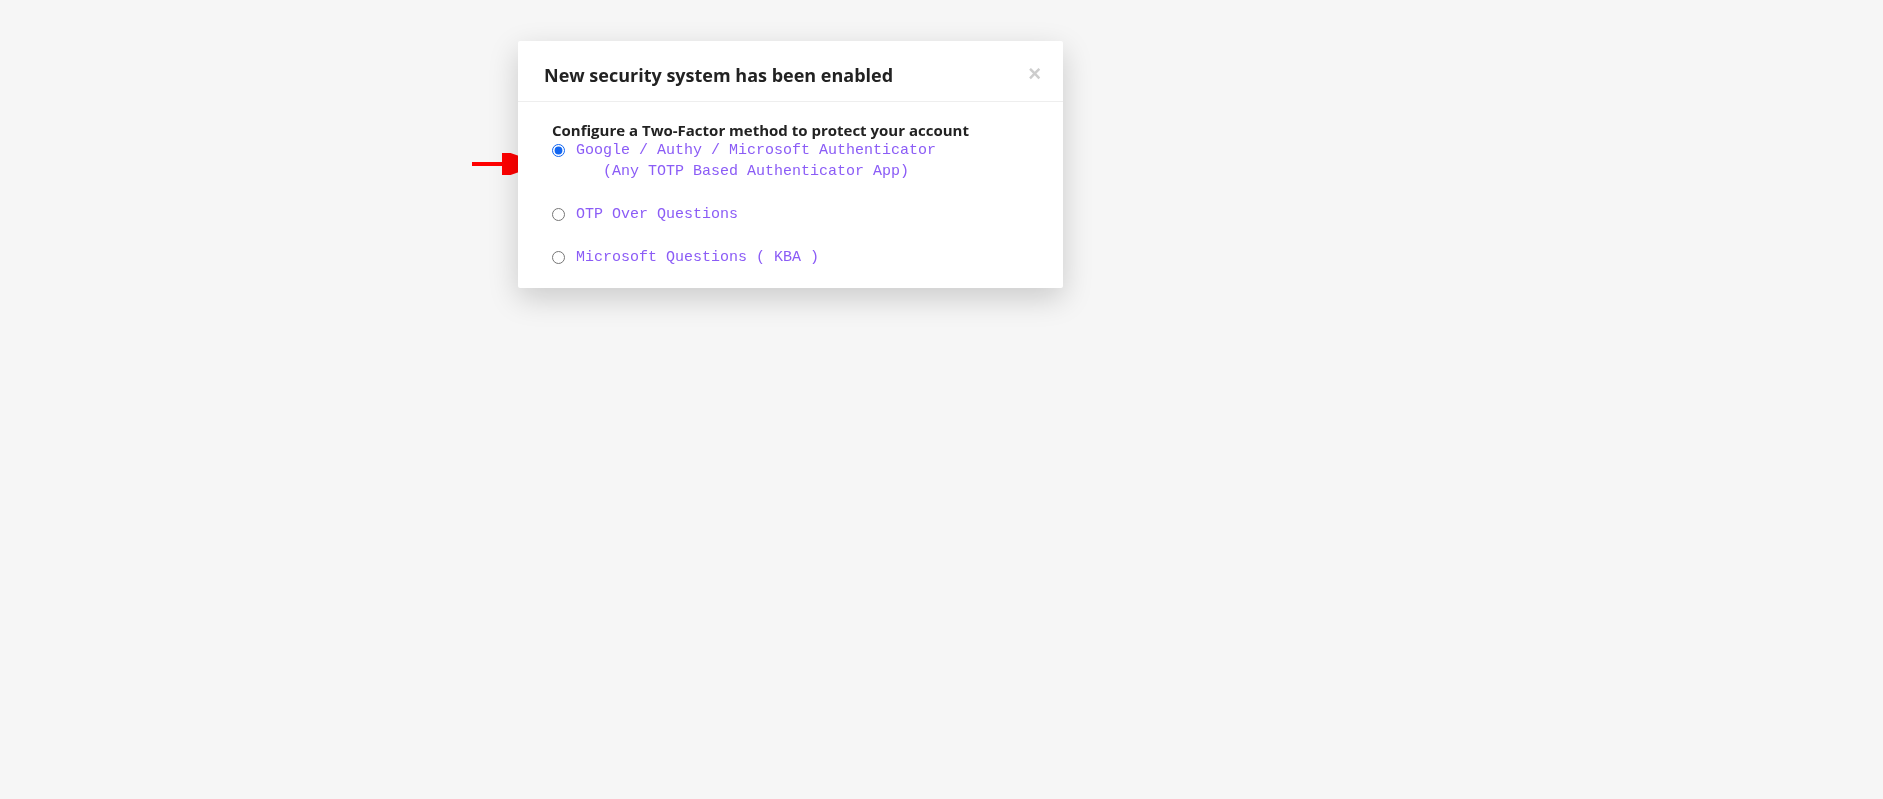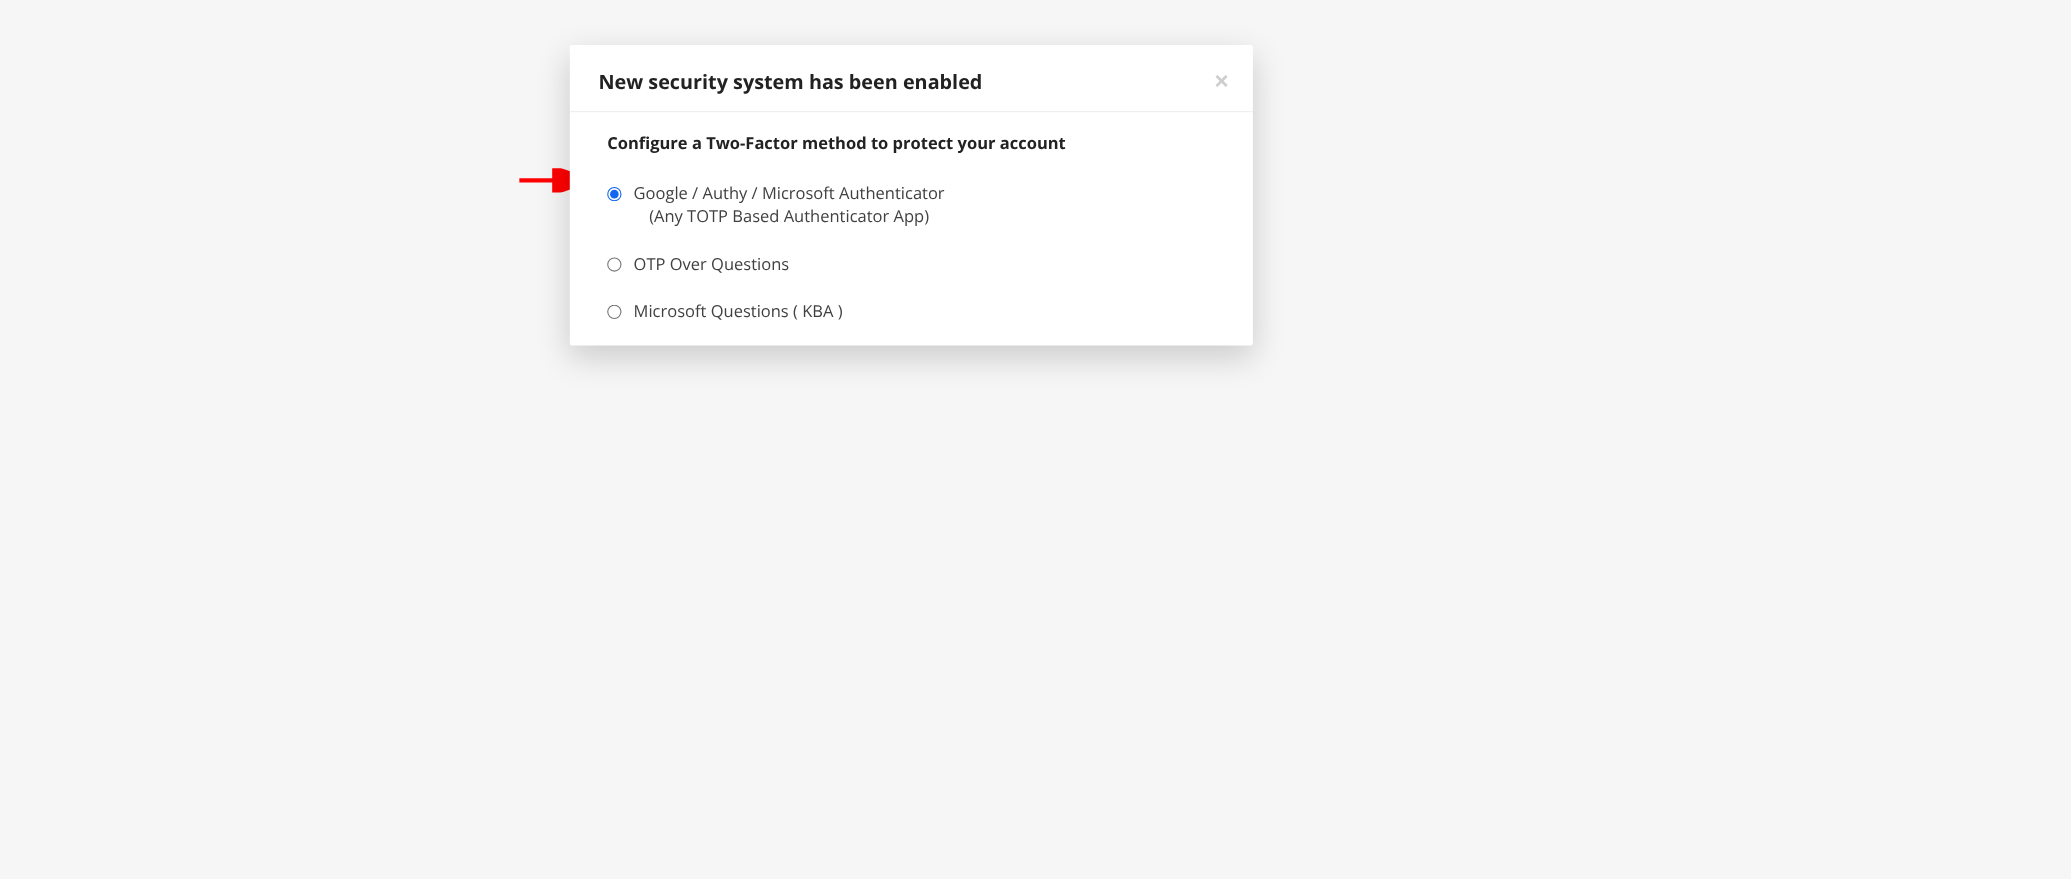--- a/index.html
+++ b/index.html
@@ -7,21 +7,21 @@
       font-family: "Open Sans", -apple-system, BlinkMacSystemFont, "Segoe UI", Roboto, Helvetica, Arial, sans-serif;
       background: #f6f6f6;
       width: 1883px;
       height: 799px;
       position: relative;
     }
     .modal {
       position: absolute;
       left: 518px;
       top: 41px;
-      width: 621px;
+      width: 545px;
       background: #ffffff;
       box-shadow: 0 10px 30px rgba(0,0,0,0.18);
       border-radius: 2px;
     }
     .modal-header {
       padding: 22px 26px 14px 26px;
       border-bottom: 1px solid #eee;
     }
     .modal-title {
       font-size: 18px;
@@ -40,41 +40,41 @@
       font-weight: 700;
       line-height: 1;
     }
     .modal-body {
       padding: 18px 26px 12px 34px;
     }
     .subtitle {
       font-size: 15px;
       font-weight: 700;
       color: #222;
-      margin-bottom: 26px;
     }
     .option {
       display: flex;
       align-items: flex-start;
       margin-bottom: 22px;
       gap: 11px;
       cursor: pointer;
     }
     .option:last-child { margin-bottom: 8px; }
     .option input[type="radio"] {
       margin-top: 4px;
       width: 13px;
       height: 13px;
       accent-color: #1266f1;
       cursor: pointer;
     }
     .option-text {
       font-size: 15px;
-      color: #404040;
+      color: #8b5cf6;
       line-height: 1.4;
+      font-family: Liberation Mono, monospace;
     }
     .option-sub {
       display: block;
       text-align: center;
     }
     .footer {
       text-align: right;
       padding: 0 26px 18px 26px;
     }
     .footer .powered {

